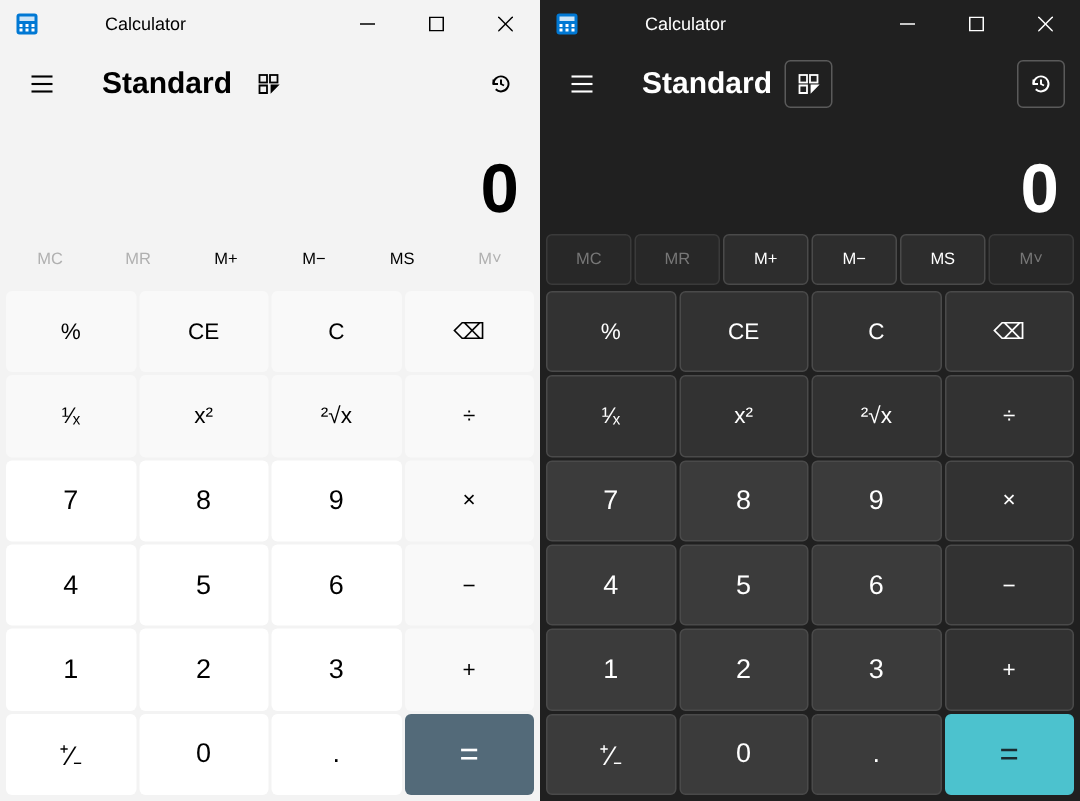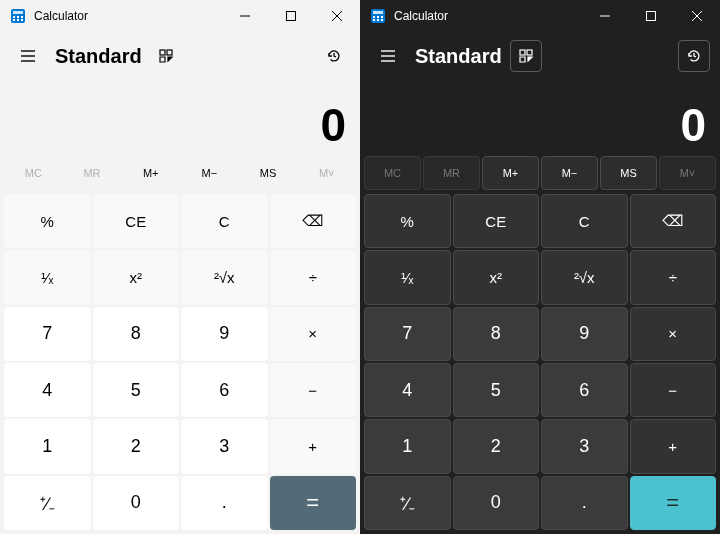--- a/index.html
+++ b/index.html
@@ -2,29 +2,29 @@
 <html><head>
 <meta charset="utf-8">
 <style>
   * { margin: 0; padding: 0; box-sizing: border-box; font-family: 'Segoe UI', sans-serif; }
   body { width: 720px; height: 534px; display: flex; }
   .window { width: 360px; height: 534px; display: flex; flex-direction: column; }
   .light { background: #f3f3f3; color: #000; }
   .dark  { background: #202020; color: #fff; }
   .titlebar { height: 32px; display: flex; align-items: center; }
   .titlebar .app-icon { width: 16px; height: 16px; margin: 0 8px 0 10px; }
-  .titlebar .title { font-size: 12px; flex: 1; }
+  .titlebar .title { font-size: 12px; flex: 1; margin-left: 36px; }
   .dark .titlebar .title { color: #fff; }
   .winbtns { display: flex; }
   .winbtn { width: 46px; height: 32px; display: flex; align-items: center; justify-content: center; }
   .light .winbtn svg { stroke: #000; fill: #000; }
   .dark  .winbtn svg { stroke: #fff; fill: #fff; }
   .headerrow { height: 40px; display: flex; align-items: center; padding: 0 6px 0 8px; margin-top: 4px; }
   .hamburger { width: 40px; height: 36px; display: flex; align-items: center; justify-content: center; border-radius: 4px; }
-  .mode { font-size: 20px; font-weight: 600; margin-left: 7px; }
+  .mode { font-size: 20px; font-weight: 600; margin-left: 20px; }
   .pin { width: 32px; height: 32px; display: flex; align-items: center; justify-content: center; border-radius: 4px; margin-left: 8px; }
   .dark .pin { border: 1px solid #5a5a5a; }
   .spacer { flex: 1; }
   .hist { width: 32px; height: 32px; display: flex; align-items: center; justify-content: center; border-radius: 4px; margin-right: 4px; }
   .dark .hist { border: 1px solid #5a5a5a; }
   .display { height: 80px; display: flex; align-items: flex-end; justify-content: flex-end; padding: 0 14px 4px 0; }
   .display-val { font-size: 46px; font-weight: 600; }
   .memrow { height: 34px; display: flex; gap: 2px; padding: 0 4px; }
   .light .memrow { gap: 0; }
   .membtn { flex: 1; display: flex; align-items: center; justify-content: center; font-size: 11px; border-radius: 4px; }

